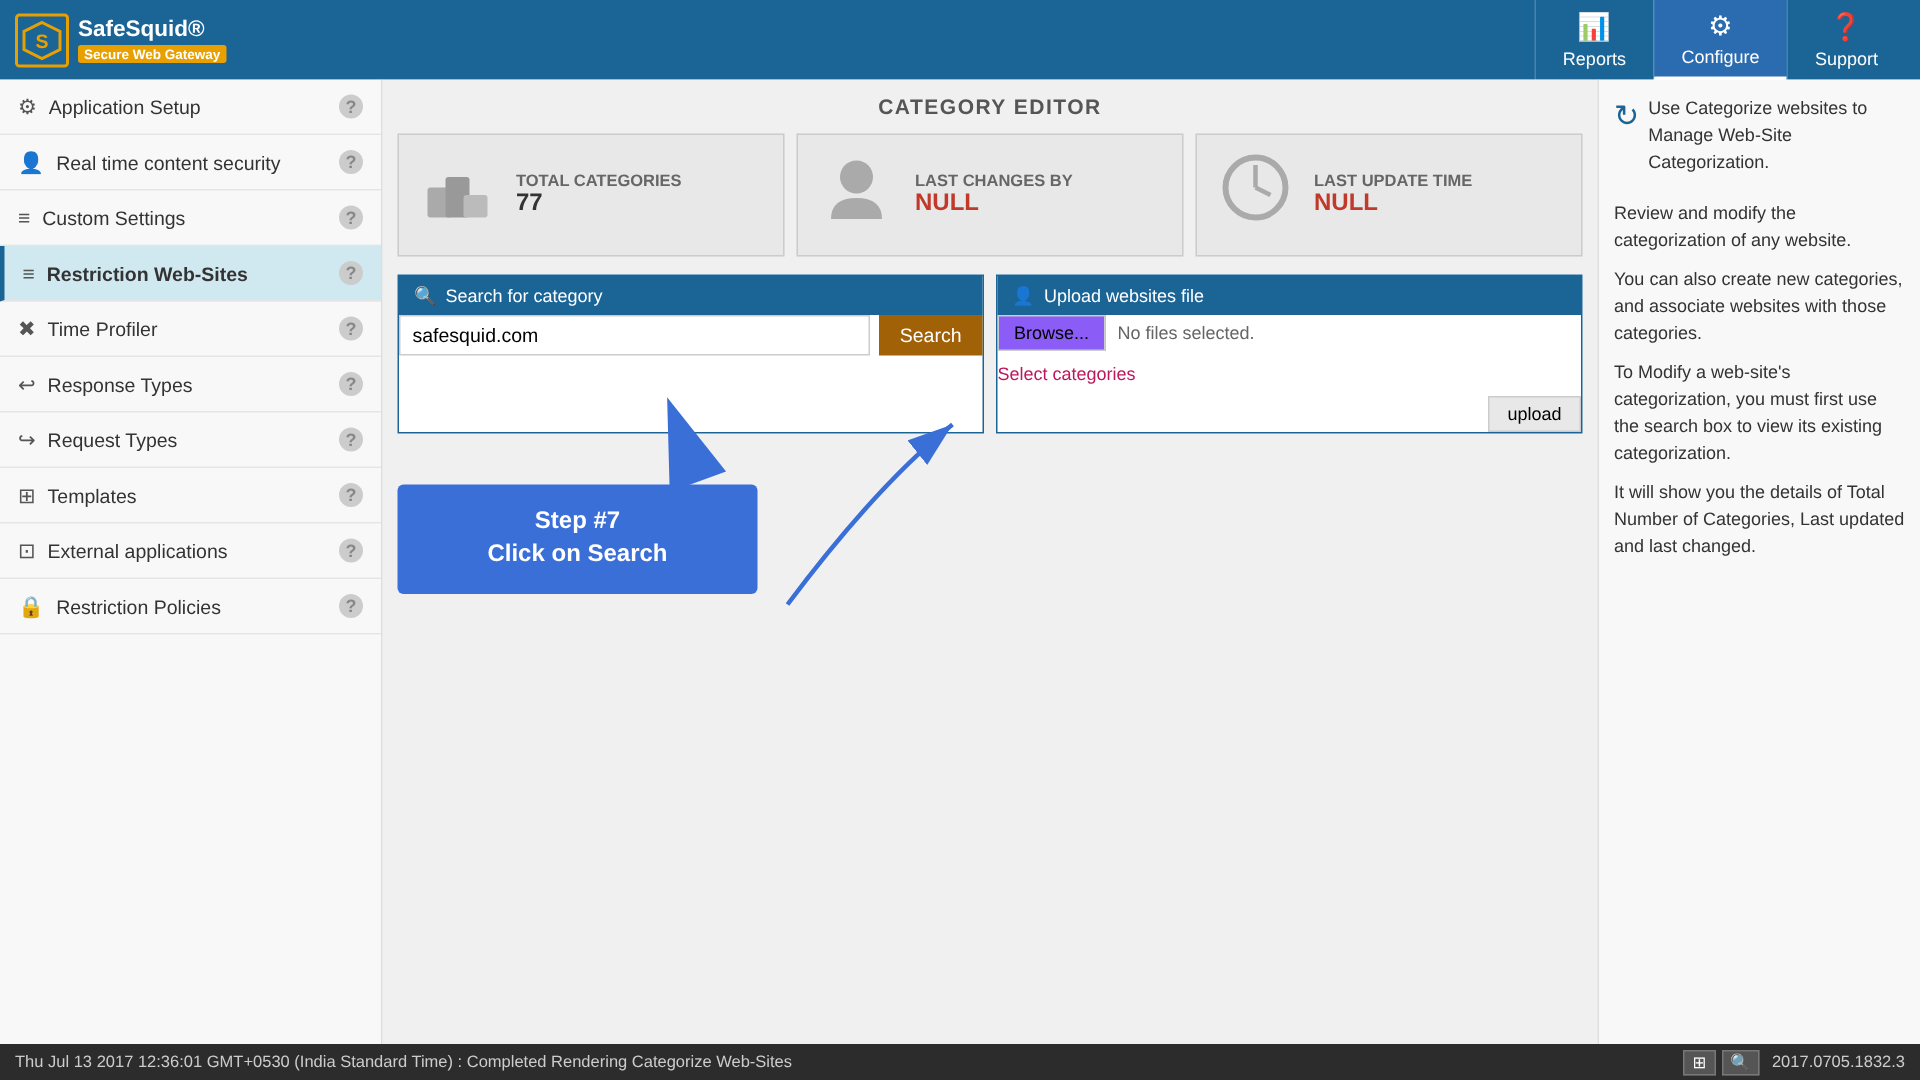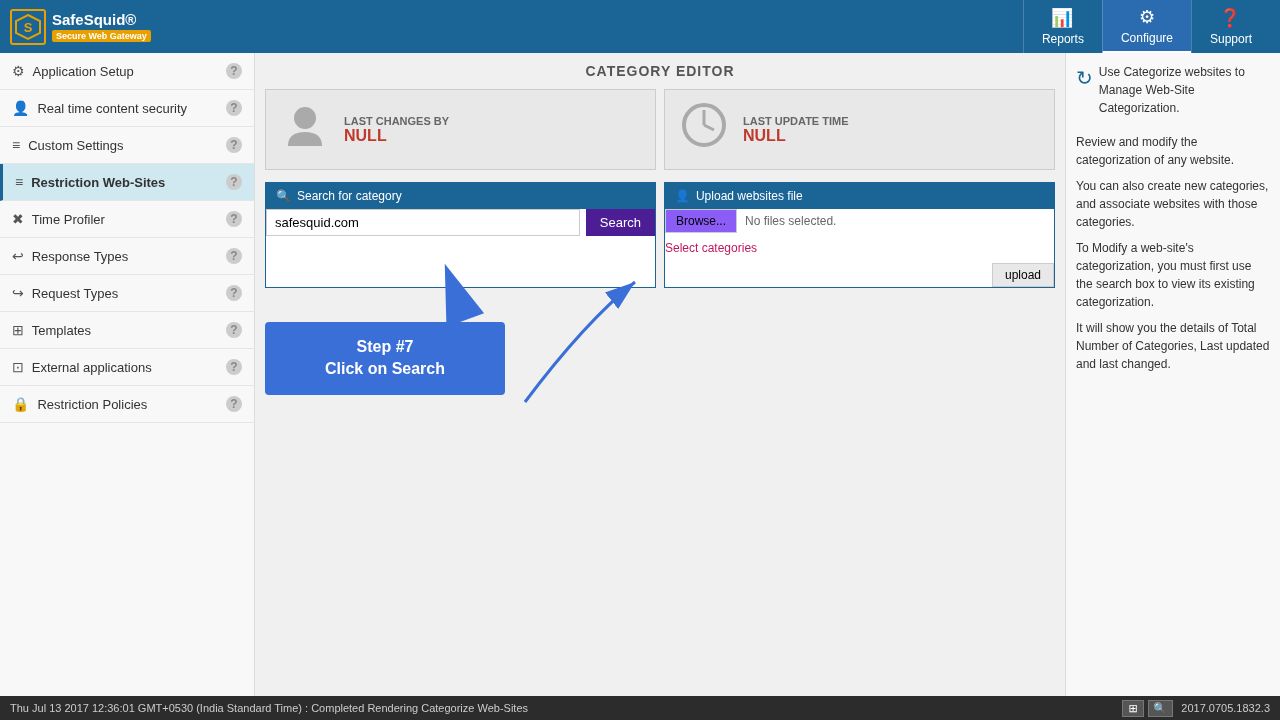--- a/index.html
+++ b/index.html
@@ -165,21 +165,21 @@
       gap: 6px;
     }
     .search-input {
       flex: 1;
       border: 1px solid #ccc;
       padding: 5px 8px;
       font-size: 13px;
       outline: none;
     }
     .search-btn {
-      background: #4c1d95;
+      background: #a16207;
       color: white;
       border: none;
       padding: 5px 14px;
       cursor: pointer;
       font-size: 13px;
     }
 
     .browse-row {
       display: flex;
       align-items: center;
@@ -379,20 +379,33 @@
   </div>
 
   <div class="content-wrapper">
 
     <div class="content">
 
       <div class="page-title">CATEGORY EDITOR</div>
 
       <div class="stats-row">
 
+        <div class="stat-card">
+          <div class="stat-icon">
+            <svg width="50" height="50" viewBox="0 0 50 50">
+              <rect x="5" y="25" width="16" height="20" fill="#aaa" rx="2"></rect>
+              <rect x="17" y="18" width="16" height="27" fill="#999" rx="2"></rect>
+              <rect x="29" y="30" width="16" height="15" fill="#bbb" rx="2"></rect>
+            </svg>
+          </div>
+          <div>
+            <div class="stat-label">TOTAL CATEGORIES</div>
+            <div class="stat-value">77</div>
+          </div>
+        </div>
 
         <div class="stat-card">
           <div class="stat-icon">
             <svg width="50" height="50" viewBox="0 0 50 50">
               <circle cx="25" cy="18" r="11" fill="#aaa"></circle>
               <path d="M8 46 Q8 32 25 32 Q42 32 42 46" fill="#aaa"></path>
             </svg>
           </div>
           <div>
             <div class="stat-label">LAST CHANGES BY</div>

